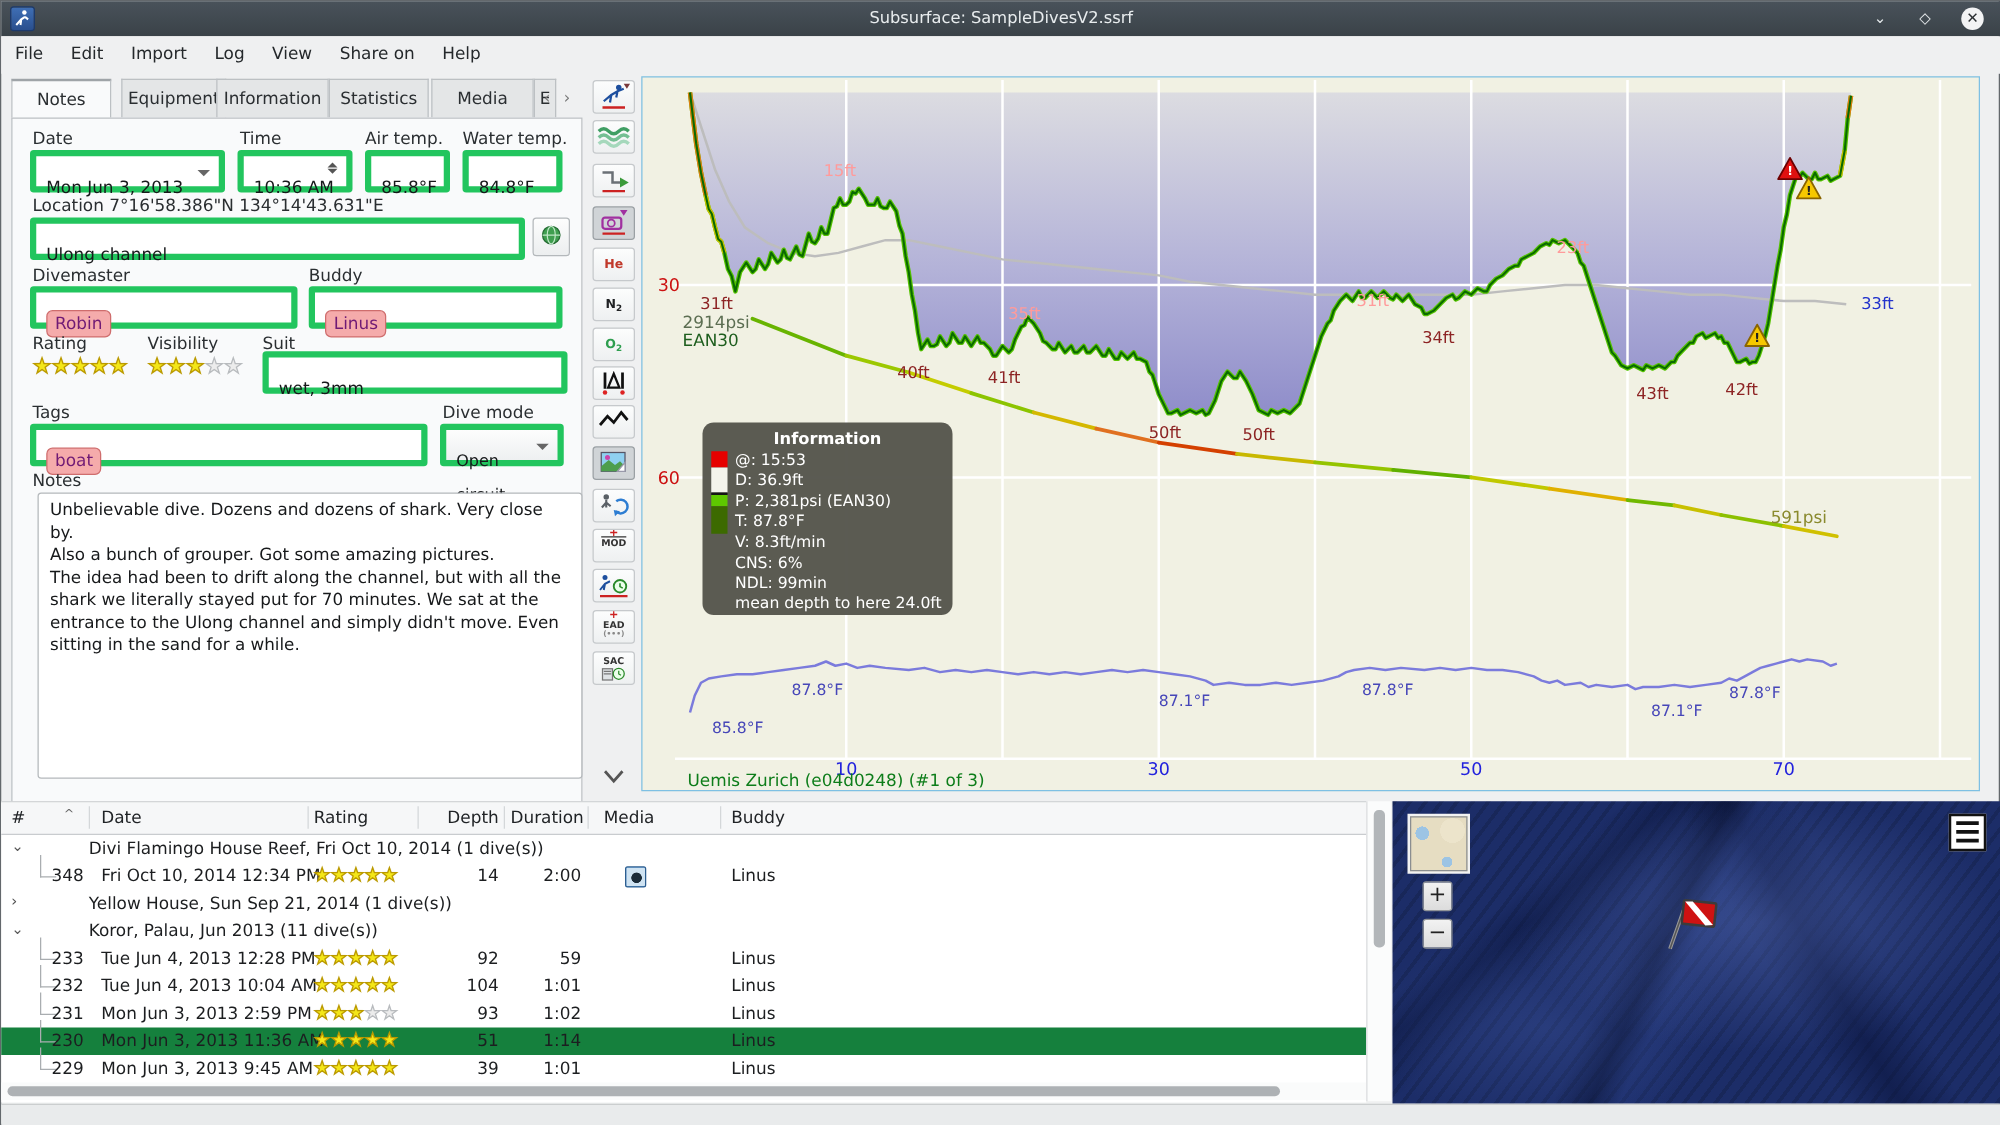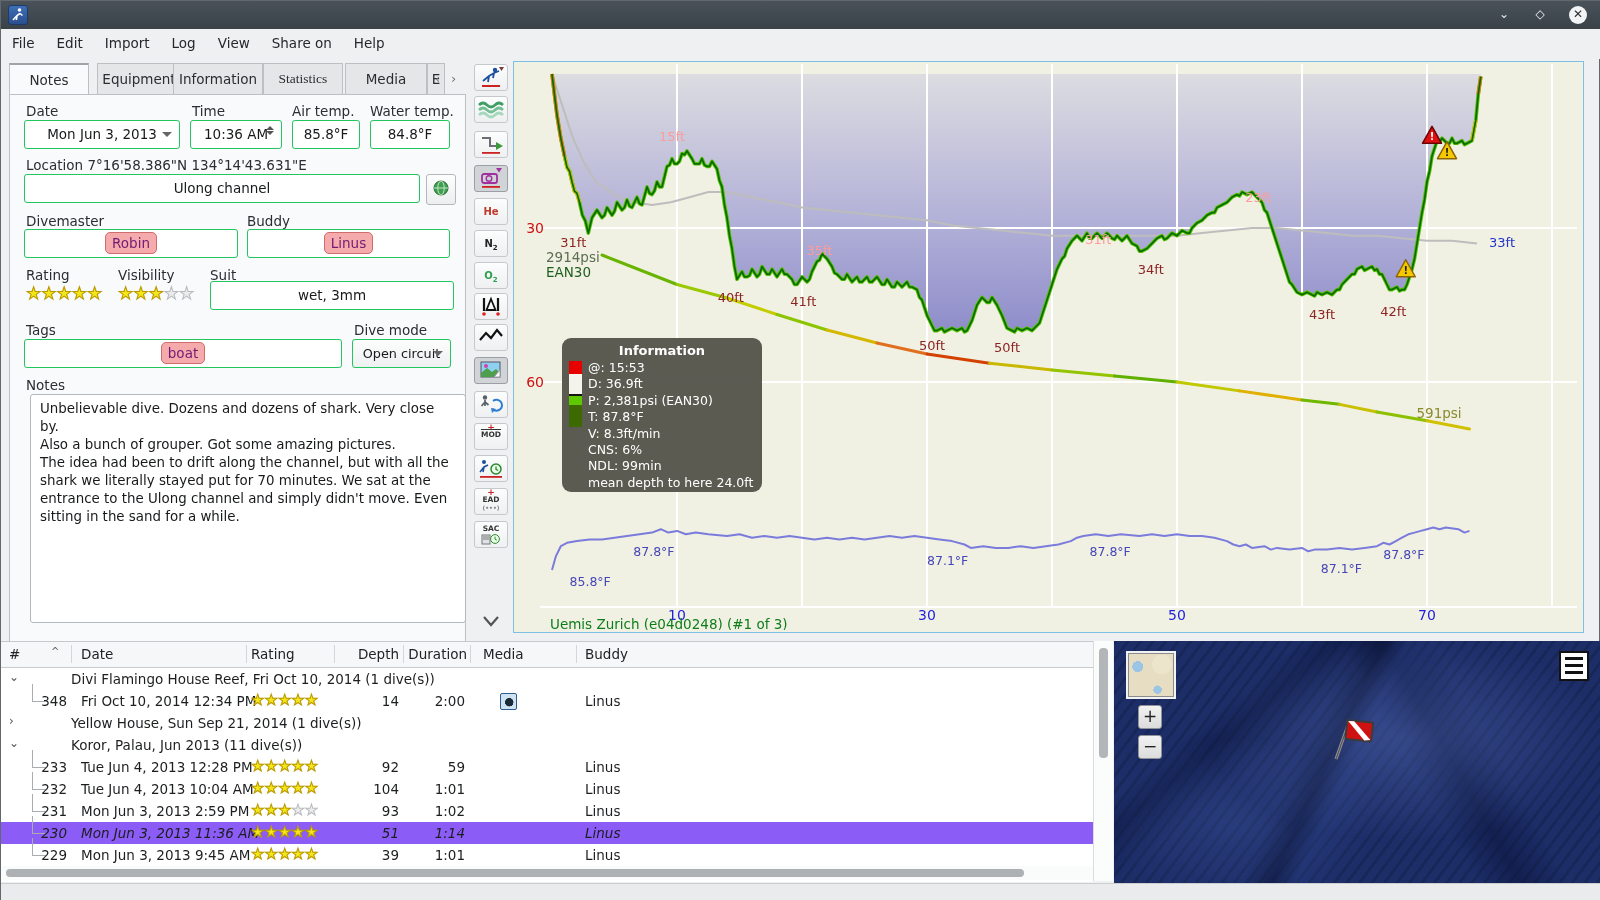--- a/index.html
+++ b/index.html
@@ -23,22 +23,22 @@
   .tabbar{position:absolute;left:8px;top:62px;height:32px;}
   .tab{position:absolute;top:0;height:31px;box-sizing:border-box;border:1px solid #bcc0c3;border-bottom:none;
     background:#e4e6e7;color:#2a2e31;text-align:center;font-size:13.5px;padding-top:7px;}
   .tab.active{background:#f9fafb;height:33px;border-top:2px solid #9fa4a8;}
   .tabscroll{position:absolute;top:8px;color:#777;font-size:13px;}
 
   
   .form-panel{position:absolute;left:8px;top:93px;width:457px;height:551px;box-sizing:border-box;
     border:1px solid #bcc0c3;background:#f9fafb;}
   .lbl{position:absolute;font-size:13.5px;color:#2a2e31;}
-  .field{position:absolute;background:#fff;border:1px solid #22c55e;border-radius:3px;box-sizing:border-box;
-    height:29px;line-height:27px;padding:0 8px;font-size:13.5px;color:#17191b;text-align:center;}
+  .field{position:absolute;background:#fff;border:5px solid #22c55e;border-radius:3px;box-sizing:border-box;
+    height:29px;line-height:27px;padding:12px 8px;font-size:13.5px;color:#17191b;}
   .chev{position:absolute;right:7px;top:11px;width:0;height:0;border:5px solid transparent;border-top-color:#666;}
   .spin{position:absolute;right:5px;top:4px;width:10px;}
   .spin i{display:block;width:0;height:0;border:4px solid transparent;margin:1px 0;}
   .spin .up{border-bottom-color:#555;border-top-width:0;}
   .spin .dn{border-top-color:#555;border-bottom-width:0;}
   .tagchip{display:inline-block;background:#f5abab;border:1px solid #cf6d6d;border-radius:5px;
     padding:0px 6px;line-height:20px;margin-top:2px;color:#701a75;}
   .stars{position:absolute;font-size:17px;letter-spacing:0px;line-height:18px;}
   .star{color:#f4e718;-webkit-text-stroke:1px #bb9a00;text-shadow:0 0 1px #a98c00;}
   .star.off{color:#ececec;-webkit-text-stroke:1px #b8bbbe;text-shadow:none;}
@@ -62,21 +62,21 @@
     background:#f1f1e3;}
   svg text{font-family:"DejaVu Sans","Liberation Sans",sans-serif;}
 
   
   .dive-list{position:absolute;left:0px;top:640px;width:1092px;height:240px;background:#fff;border-top:1px solid #c6c9cb;}
   .dl-header{position:absolute;left:0;top:0;width:100%;height:25px;background:#f6f7f8;border-bottom:1px solid #c9cccf;font-size:13.5px;}
   .dl-header .h{position:absolute;top:4px;color:#202326;}
   .dl-sep{position:absolute;top:3px;height:18px;width:1px;background:#d4d7d9;}
   .dl-rows{position:absolute;left:0;top:26px;width:100%;}
   .dl-row{position:absolute;left:0;width:100%;height:22px;font-size:13.5px;}
-  .dl-row.selected{background:#8b5cf6;font-style:italic;}
+  .dl-row.selected{background:#15803d;}
   .dl-caret{position:absolute;left:8px;top:2px;color:#555;font-size:12px;}
   .dl-elbow{position:absolute;left:31px;top:-6px;width:12px;height:17px;border-left:1px solid #a9adb0;border-bottom:1px solid #a9adb0;}
   .dl-num{position:absolute;left:36px;top:3px;width:30px;text-align:right;}
   .dl-date{position:absolute;left:80px;top:3px;}
   .dl-stars{position:absolute;left:250px;top:1px;font-size:15px;}
   .dl-depth{position:absolute;left:335px;top:3px;width:63px;text-align:right;}
   .dl-dur{position:absolute;left:400px;top:3px;width:64px;text-align:right;}
   .dl-media{position:absolute;left:499px;top:3px;width:15px;height:15px;border:1px solid #2d5e8f;border-radius:2px;
     background:radial-gradient(circle at 55% 55%, #1b2b38 0 34%, #cfe3f2 38%),#4a90d9;}
   .dl-buddy{position:absolute;left:584px;top:3px;}
@@ -116,32 +116,33 @@
 
 <div class="window">
 
   <div class="titlebar">
     <span class="app-icon">
       <svg width="18" height="18" viewBox="0 0 18 18">
           <circle cx="10.5" cy="4" r="1.8" fill="#fff"></circle>
           <path d="M4 14 L8 9.5 L11 7.5 M8 9.5 L7.4 14 M11 7.5 L13.5 9.5" stroke="#fff" stroke-width="1.6" fill="none"></path>
         </svg>
     </span>
+    <span class="title">Subsurface: SampleDivesV2.ssrf</span>
     <span class="winbtn" style="right:88px">⌄</span>
     <span class="winbtn" style="right:52px">◇</span>
     <span class="winbtn close" style="right:14px">✕</span>
   </div>
 
   <div class="menubar" id="menubar"><span>File</span><span>Edit</span><span>Import</span><span>Log</span><span>View</span><span>Share on</span><span>Help</span></div>
 
   <div class="tabbar" id="tabbar">
       <div class="tab active" style="left: 0px; width: 80px;">Notes</div>
       <div class="tab" style="left: 88px; width: 84px;">Equipment</div>
       <div class="tab" style="left: 164px; width: 90px;">Information</div>
-      <div class="tab" style="left: 254px; width: 80px; font-family: Liberation Serif, serif;">Statistics</div>
+      <div class="tab" style="left: 254px; width: 80px;">Statistics</div>
       <div class="tab" style="left: 336px; width: 82px;">Media</div>
       <div class="tab" style="left: 418px; width: 18px;">E</div>
     </div>
   <span class="tabscroll" style="left:434px;top:70px">‹</span>
   <span class="tabscroll" style="left:450px;top:70px">›</span>
 
   <div class="form-panel">
     <span class="lbl" style="left:16px;top:8px">Date</span>
     <span class="lbl" style="left:182px;top:8px">Time</span>
     <span class="lbl" style="left:282px;top:8px">Air temp.</span>

